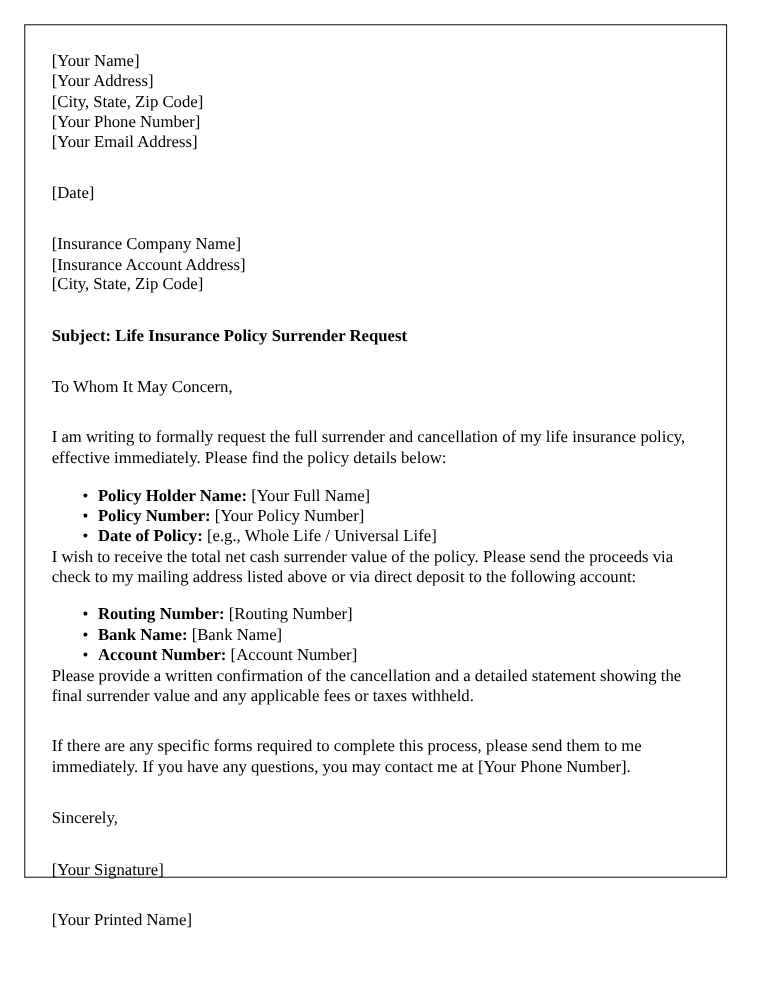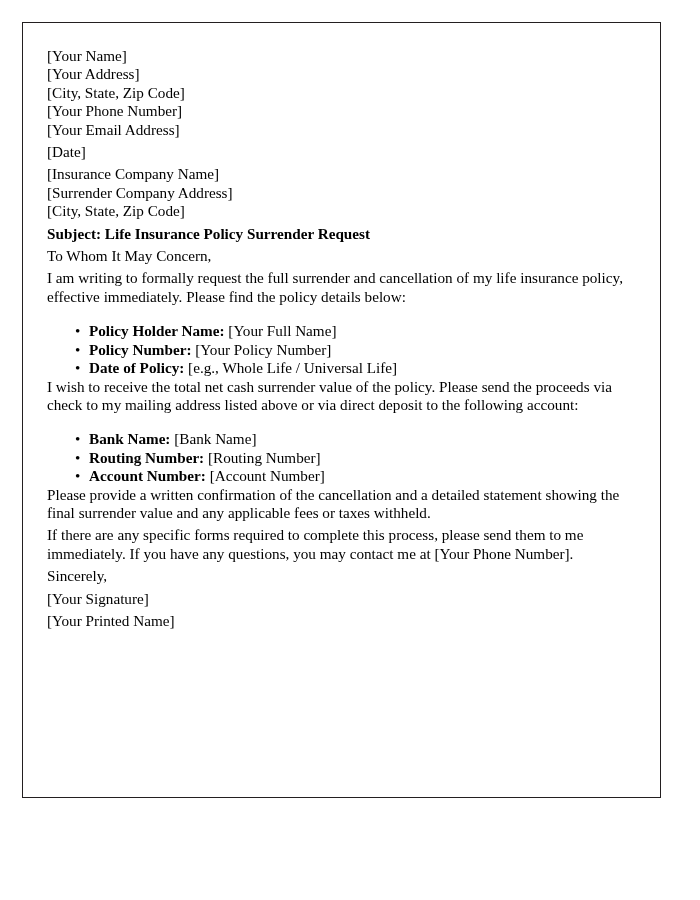--- a/index.html
+++ b/index.html
@@ -33,21 +33,21 @@
     width: 592px;
   }
 
   .block {
     font-size: 15.2px;
     line-height: 18.4px;
     margin: 0;
   }
 
   .block + .block {
-    margin-top: 4px;
+    margin-top: 28px;
   }
 
   .addr-line {
     display: block;
     white-space: nowrap;
     font-family: Liberation Serif, serif;
   }
 
   .subject-line {
     font-weight: bold;
@@ -96,21 +96,21 @@
       <span class="addr-line">[Your Phone Number]</span>
       <span class="addr-line">[Your Email Address]</span>
     </div>
 
     <div class="block">
       <span class="addr-line">[Date]</span>
     </div>
 
     <div class="block">
       <span class="addr-line">[Insurance Company Name]</span>
-      <span class="addr-line">[Surrender Company Address]</span>
+      <span class="addr-line">[Insurance Account Address]</span>
       <span class="addr-line">[City, State, Zip Code]</span>
     </div>
 
     <div class="block subject-line">Subject: Life Insurance Policy Surrender Request</div>
 
     <div class="block">To Whom It May Concern,</div>
 
     <div class="block para">I am writing to formally request the full surrender and cancellation of my life insurance policy, effective immediately. Please find the policy details below:</div>
 
     <ul class="detail-list">
@@ -125,26 +125,26 @@
       <li>
         <span class="item-label">Date of Policy:</span>
         <span class="item-value">[e.g., Whole Life / Universal Life]</span>
       </li>
     </ul>
 
     <div class="block para">I wish to receive the total net cash surrender value of the policy. Please send the proceeds via check to my mailing address listed above or via direct deposit to the following account:</div>
 
     <ul class="detail-list">
       <li>
+        <span class="item-label">Routing Number:</span>
+        <span class="item-value">[Routing Number]</span>
+      </li>
+      <li>
         <span class="item-label">Bank Name:</span>
         <span class="item-value">[Bank Name]</span>
-      </li>
-      <li>
-        <span class="item-label">Routing Number:</span>
-        <span class="item-value">[Routing Number]</span>
       </li>
       <li>
         <span class="item-label">Account Number:</span>
         <span class="item-value">[Account Number]</span>
       </li>
     </ul>
 
     <div class="block para">Please provide a written confirmation of the cancellation and a detailed statement showing the final surrender value and any applicable fees or taxes withheld.</div>
 
     <div class="block para">If there are any specific forms required to complete this process, please send them to me immediately. If you have any questions, you may contact me at [Your Phone Number].</div>

